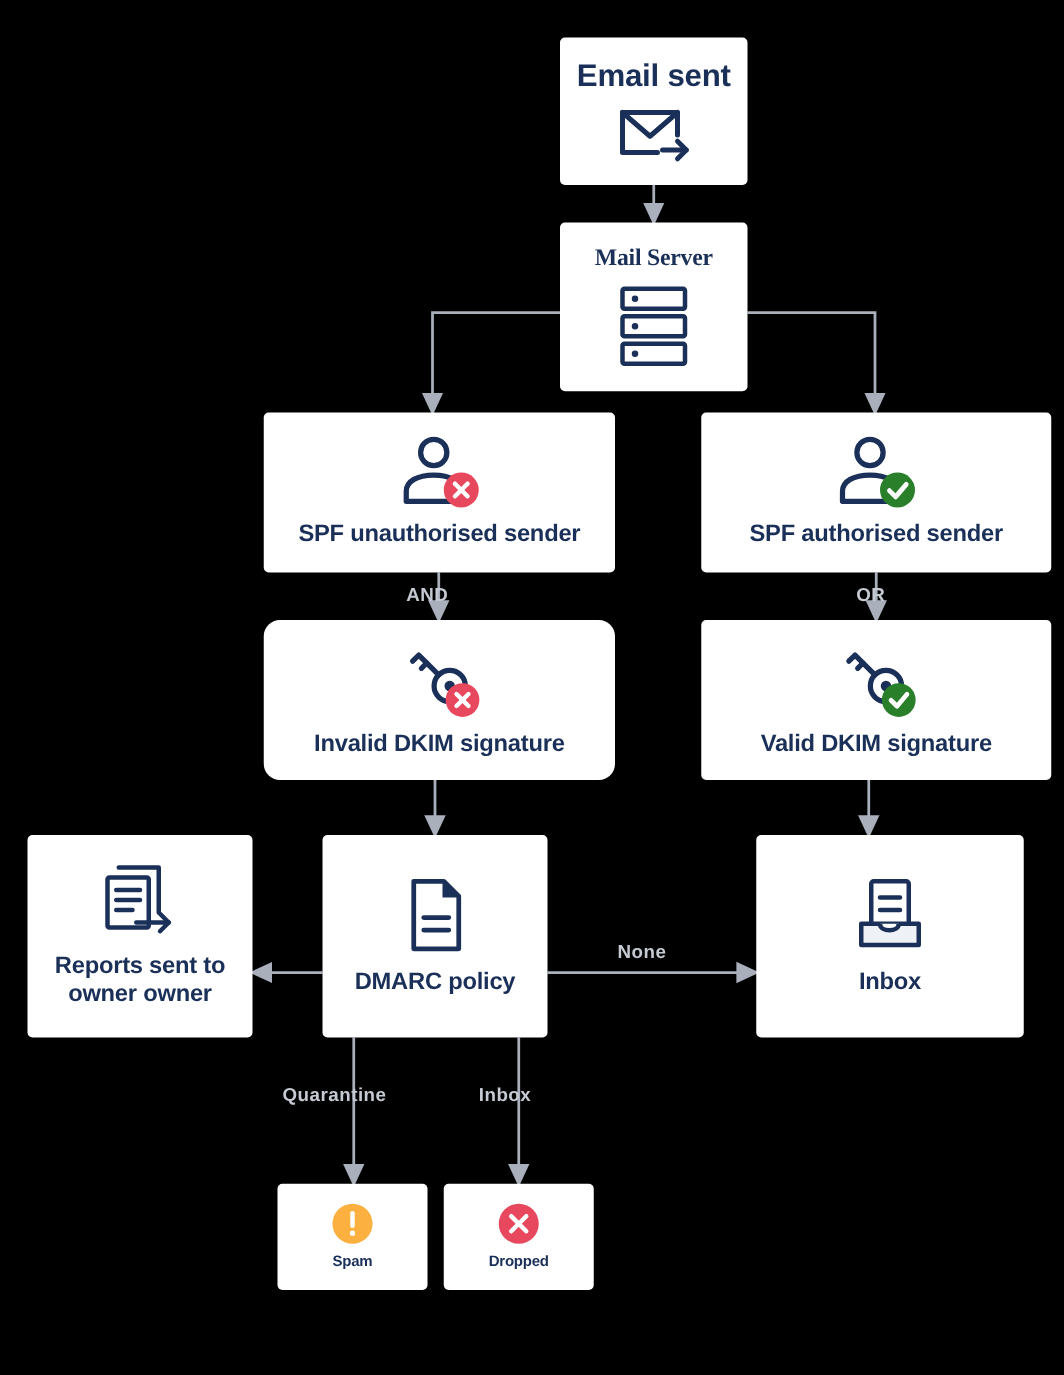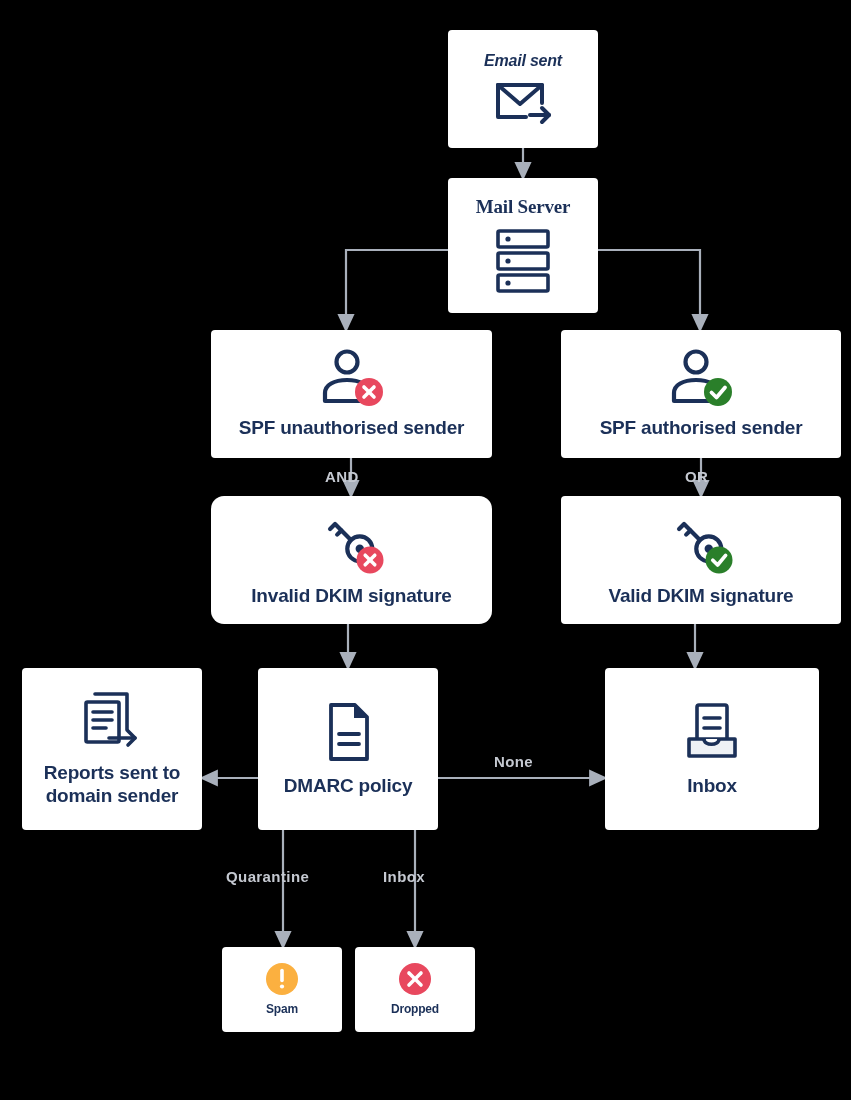--- a/index.html
+++ b/index.html
@@ -47,21 +47,21 @@
   #n-spf-bad { left: 211px; top: 330px; width: 281px; height: 128px; }
   #n-spf-ok  { left: 561px; top: 330px; width: 280px; height: 128px; }
   #n-dkim-bad{ left: 211px; top: 496px; width: 281px; height: 128px; border-radius: 13px; }
   #n-dkim-ok { left: 561px; top: 496px; width: 280px; height: 128px; }
   #n-reports { left: 22px;  top: 668px; width: 180px; height: 162px; }
   #n-dmarc   { left: 258px; top: 668px; width: 180px; height: 162px; }
   #n-inbox   { left: 605px; top: 668px; width: 214px; height: 162px; }
   #n-spam    { left: 222px; top: 947px; width: 120px; height: 85px; }
   #n-dropped { left: 355px; top: 947px; width: 120px; height: 85px; }
 
-  #n-email  .title { font-size: 16px; margin-bottom: 8px; font-style: italic; }
+  #n-email  .title { font-size: 25px; margin-bottom: 8px; }
   #n-server .title { font-size: 19px; margin-bottom: 8px; font-family: Liberation Serif, serif; }
   #n-spf-bad .title, #n-spf-ok .title,
   #n-dkim-bad .title, #n-dkim-ok .title { font-size: 19px; margin-top: 10px; }
   #n-reports .title, #n-dmarc .title, #n-inbox .title { font-size: 19px; margin-top: 12px; }
   #n-spam .title, #n-dropped .title { font-size: 12px; margin-top: 6px; }
 
   
   .edge-label {
     position: absolute;
     color: #c5c9d1;
@@ -209,21 +209,21 @@
       <g stroke="#1b3058" stroke-width="3.6" fill="none" stroke-linejoin="round" stroke-linecap="round">
         <path d="M16,4 L48,4 L48,40"></path>
         <rect x="7" y="12" width="33" height="40" rx="1.5"></rect>
         <path d="M14,22 L33,22"></path>
         <path d="M14,30 L33,30"></path>
         <path d="M14,38 L27,38"></path>
         <path d="M30,48 L56,48"></path>
         <path d="M49,41 L56,48 L49,55"></path>
       </g>
     </svg>
-    <div class="title">Reports sent to domain sender</div>
+    <div class="title">Reports sent to owner owner</div>
   </div>
 
   <div class="node" id="n-dmarc">
     <svg class="icon" width="52" height="62" viewBox="0 0 52 62" xmlns="http://www.w3.org/2000/svg">
       <path d="M9,4 L33,4 L45,16 L45,58 L9,58 Z" stroke="#1b3058" stroke-width="3.8" fill="none" stroke-linejoin="round"></path>
       <path d="M32,4 L32,17 L45,17 Z" fill="#1b3058"></path>
       <g stroke="#1b3058" stroke-width="3.8" stroke-linecap="round">
         <path d="M17,33 L37,33"></path>
         <path d="M17,43 L37,43"></path>
       </g>

